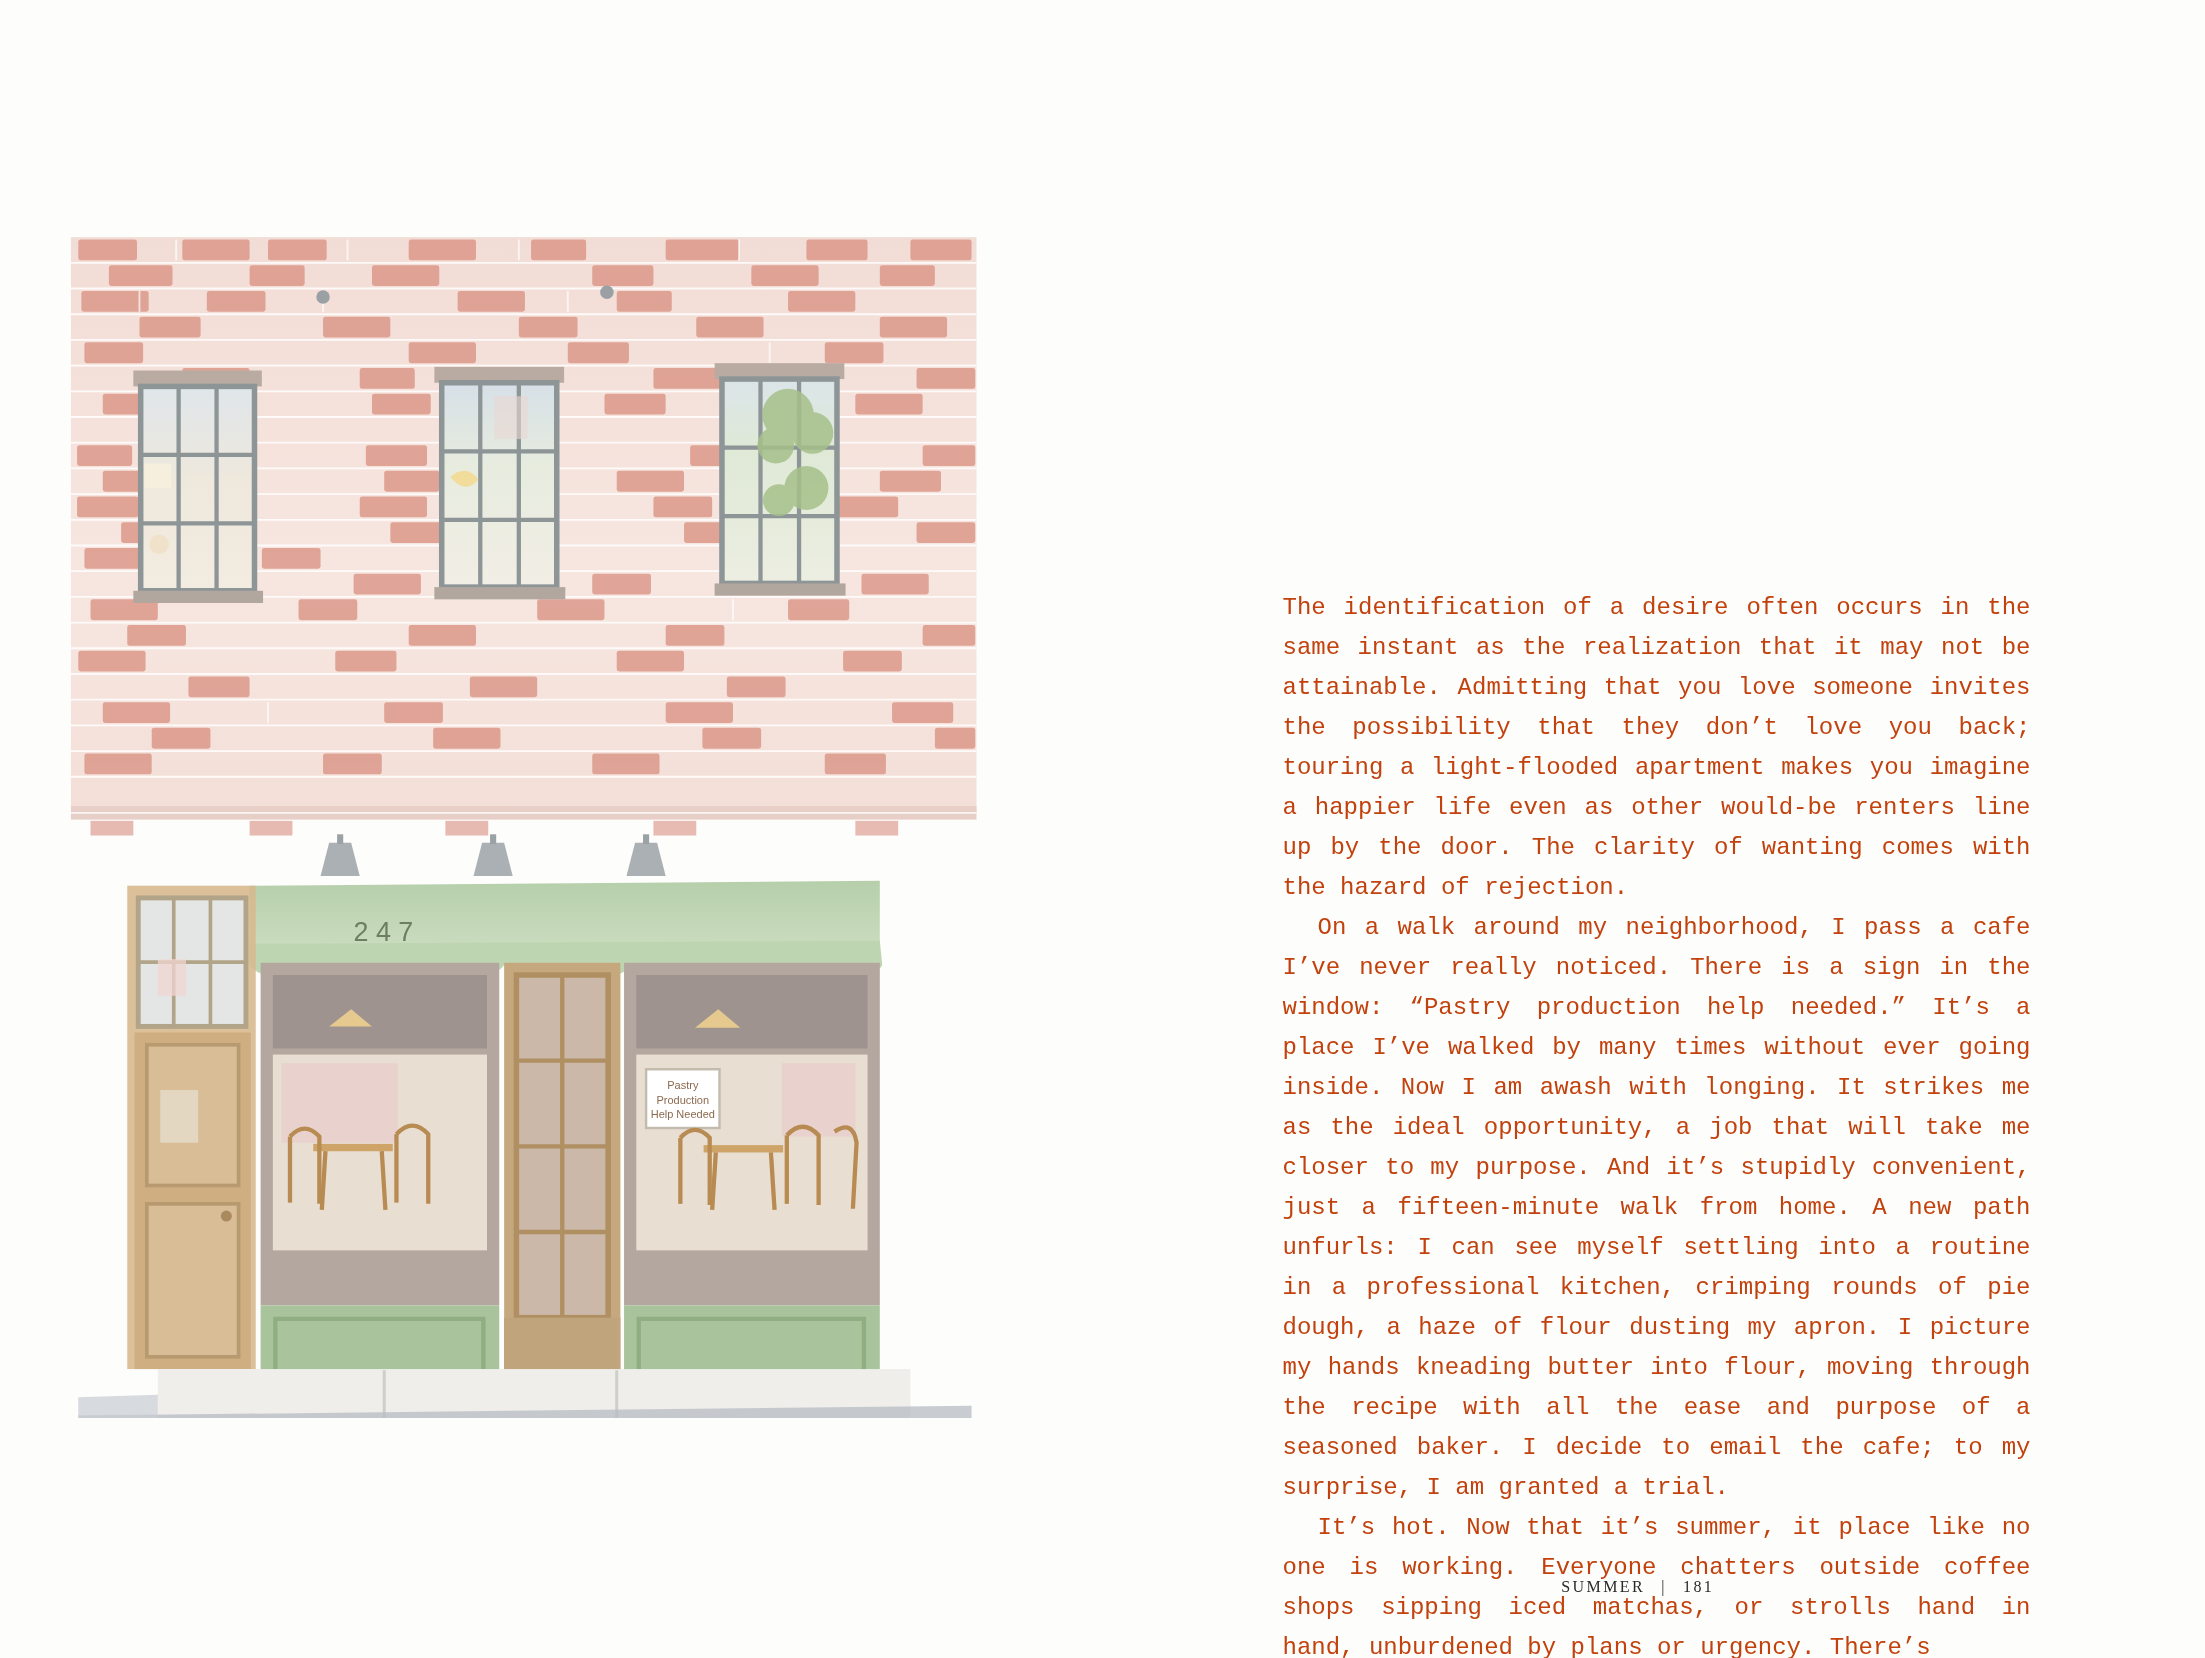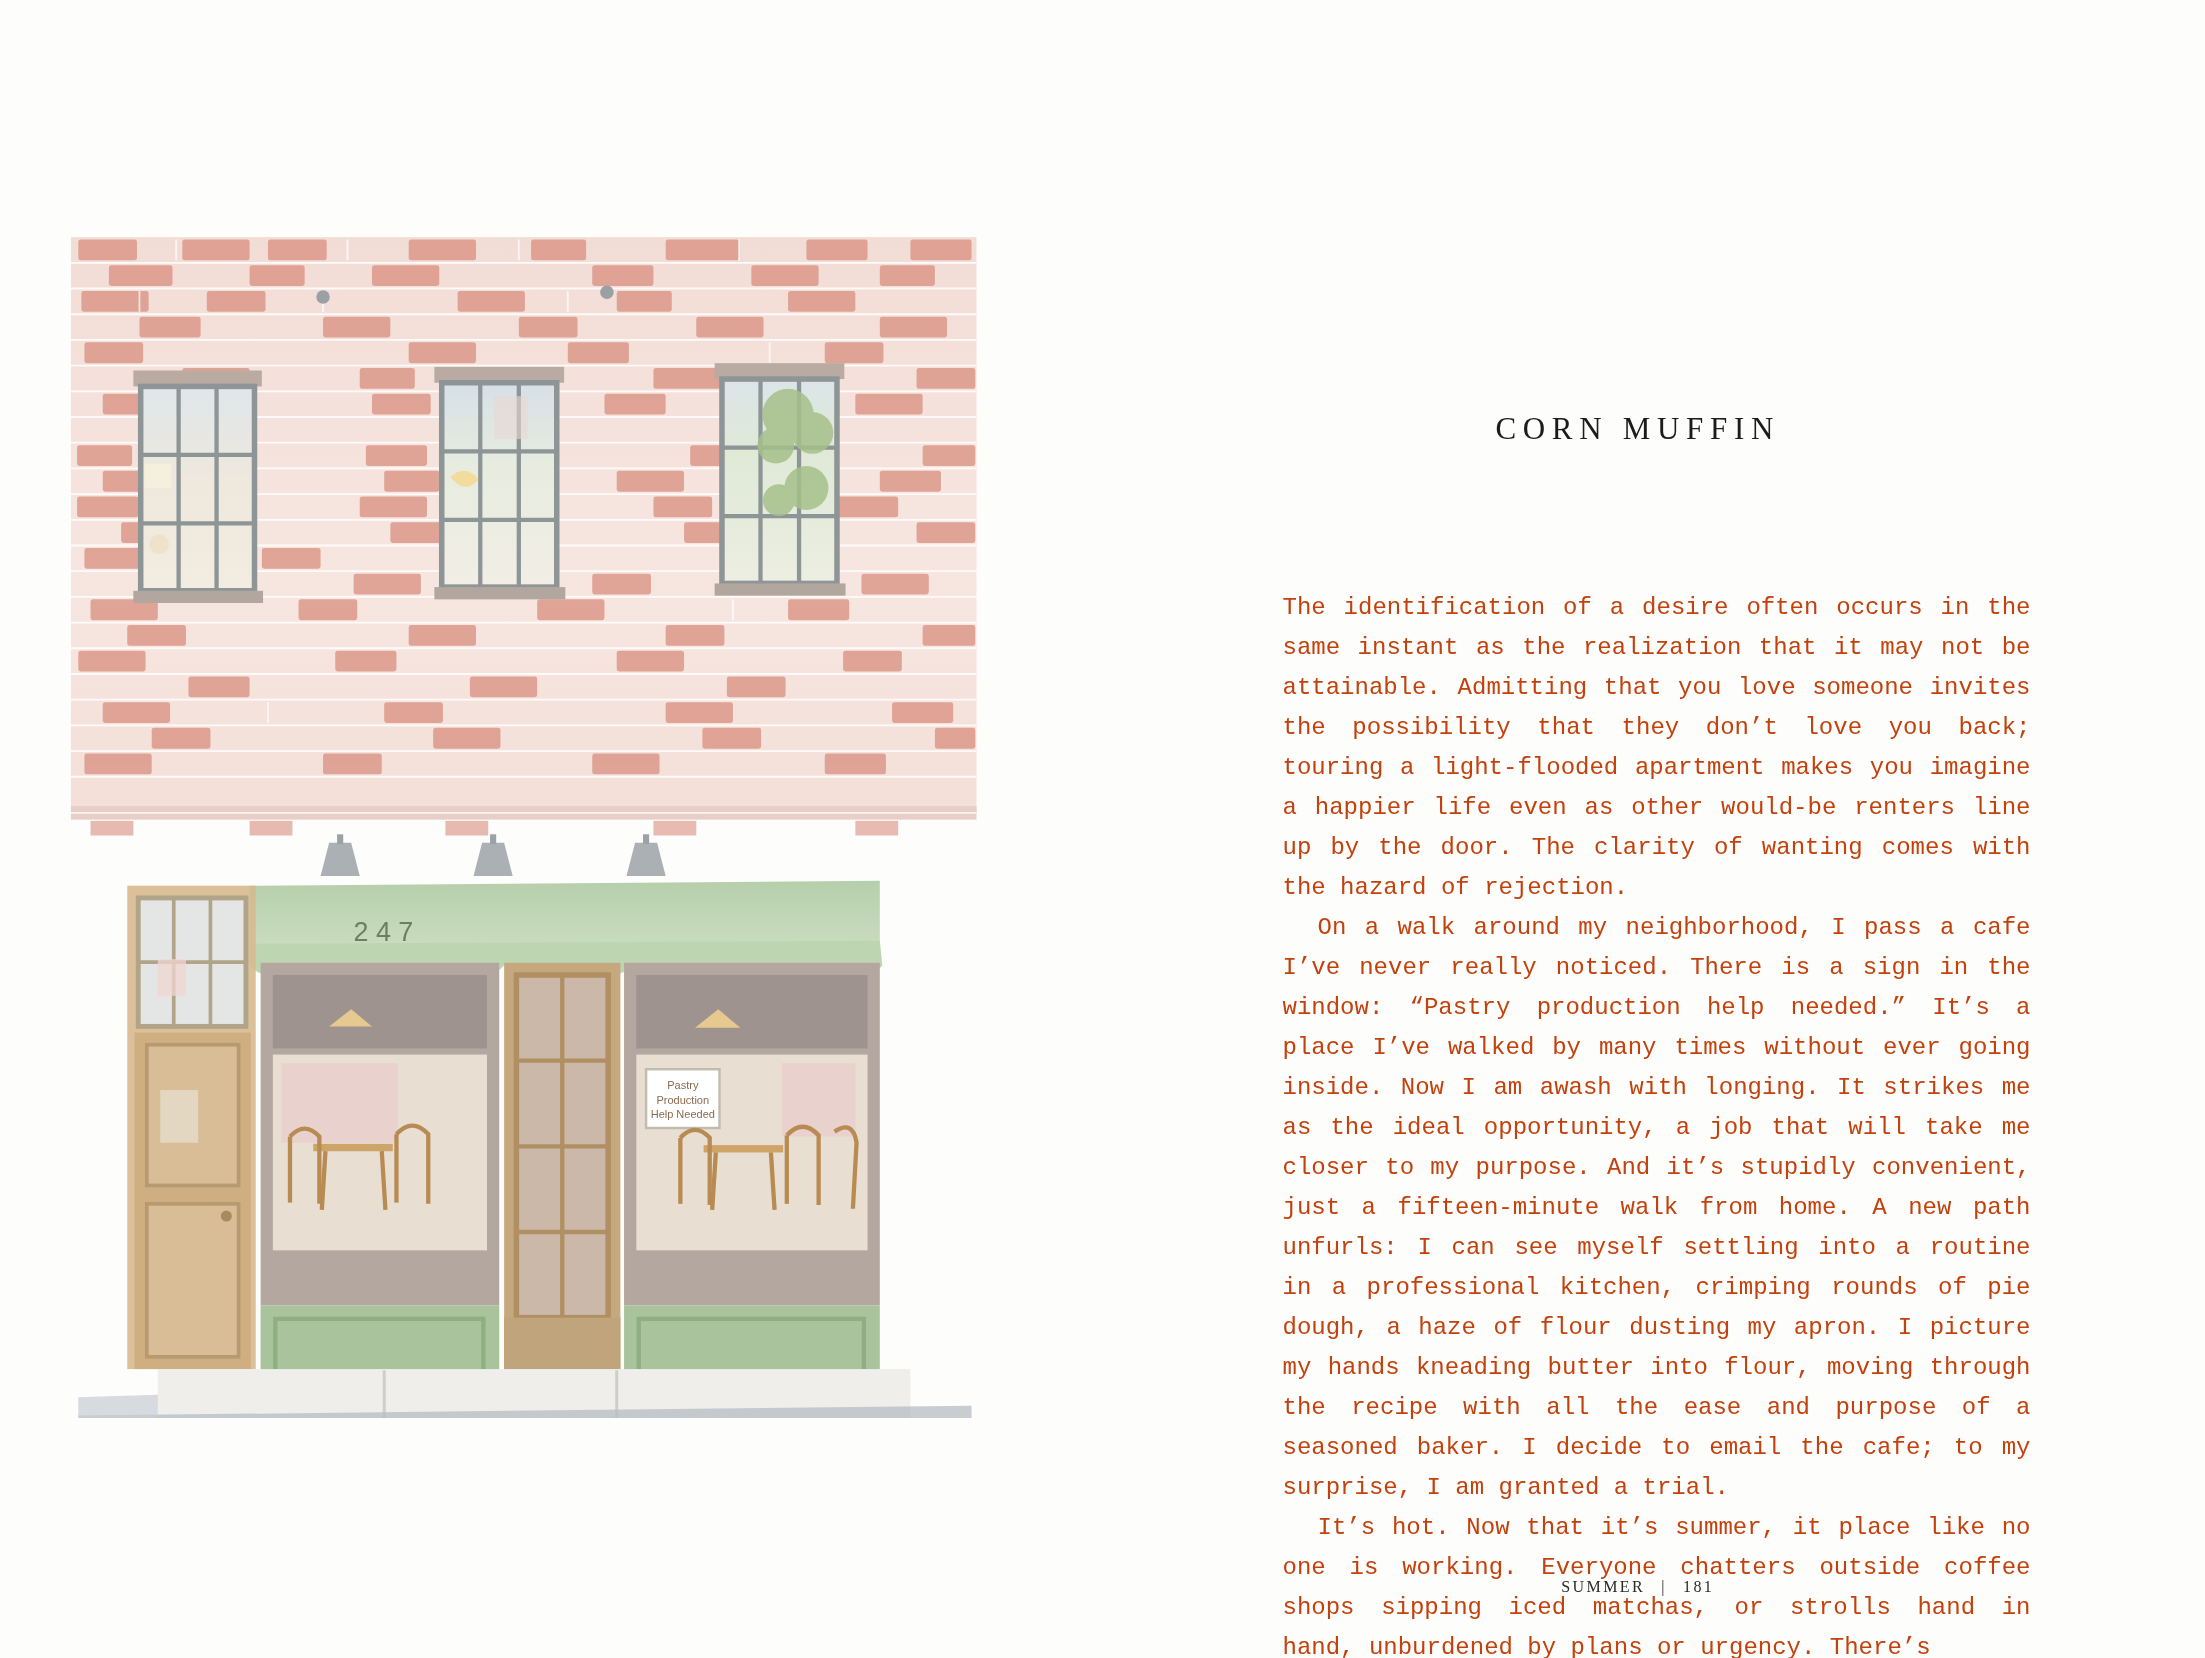--- a/index.html
+++ b/index.html
@@ -443,21 +443,20 @@
             <line x1="900" y1="1862" x2="900" y2="1944"></line>
           </g>
           <path d="M20 1936 L1480 1920 L1480 1944 L20 1944 Z" fill="#b7bcc4" opacity="0.75"></path>
           <path d="M20 1906 L150 1902 L150 1938 L20 1938 Z" fill="#c6cad1" opacity="0.7"></path>
         </g>
       </svg>
     </div>
   </div>
 
   <div class="page-right">
-    <div class="chapter-title">CORN MUFFIN</div>
 
     <div class="text-block">
       <p>The identification of a desire often occurs in the same instant as the realization that it may not be attainable. Admitting that you love someone invites the possibility that they don’t love you back; touring a light-flooded apartment makes you imagine a happier life even as other would-be renters line up by the door. The clarity of wanting comes with the hazard of rejection.</p>
       <p>On a walk around my neighborhood, I pass a cafe I’ve never really noticed. There is a sign in the window: “Pastry production help needed.” It’s a place I’ve walked by many times without ever going inside. Now I am awash with longing. It strikes me as the ideal opportunity, a job that will take me closer to my purpose. And it’s stupidly convenient, just a fifteen-minute walk from home. A new path unfurls: I can see myself settling into a routine in a professional kitchen, crimping rounds of pie dough, a haze of flour dusting my apron. I picture my hands kneading butter into flour, moving through the recipe with all the ease and purpose of a seasoned baker. I decide to email the cafe; to my surprise, I am granted a trial.</p>
       <p>It’s hot. Now that it’s summer, it place like no one is working. Everyone chatters outside coffee shops sipping iced matchas, or strolls hand in hand, unburdened by plans or urgency. There’s</p>
     </div>
 
     <div class="folio">
       <span>SUMMER</span>
       <span class="sep">|</span>

